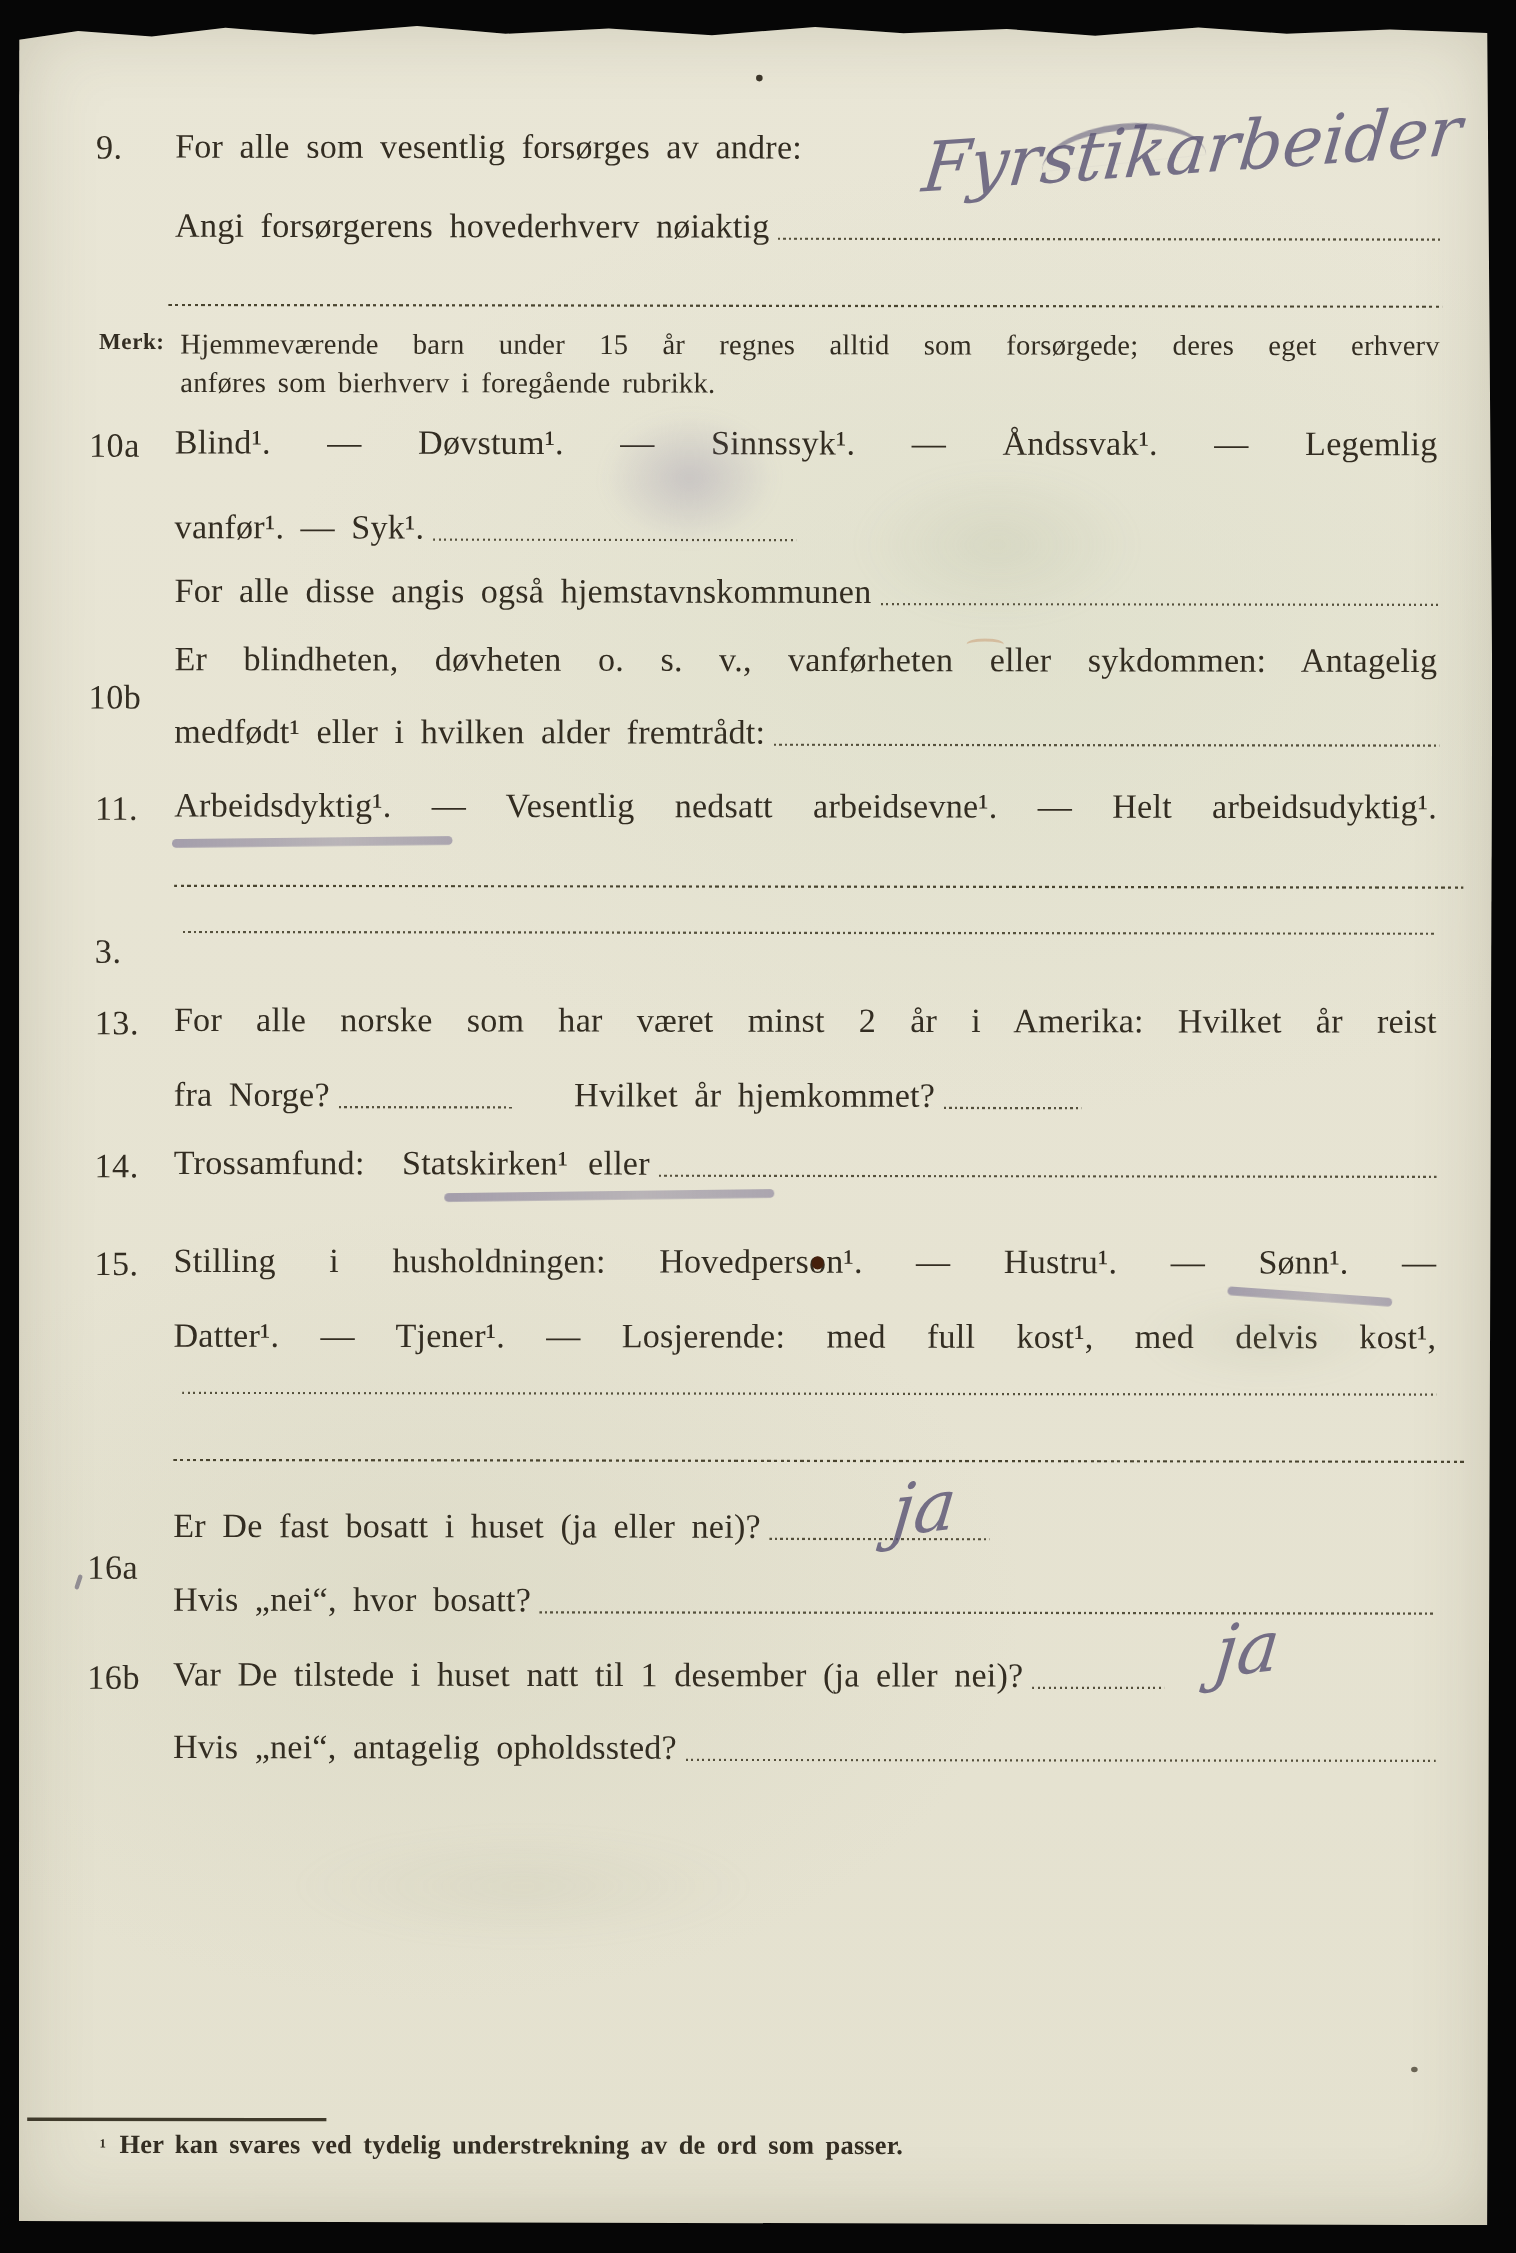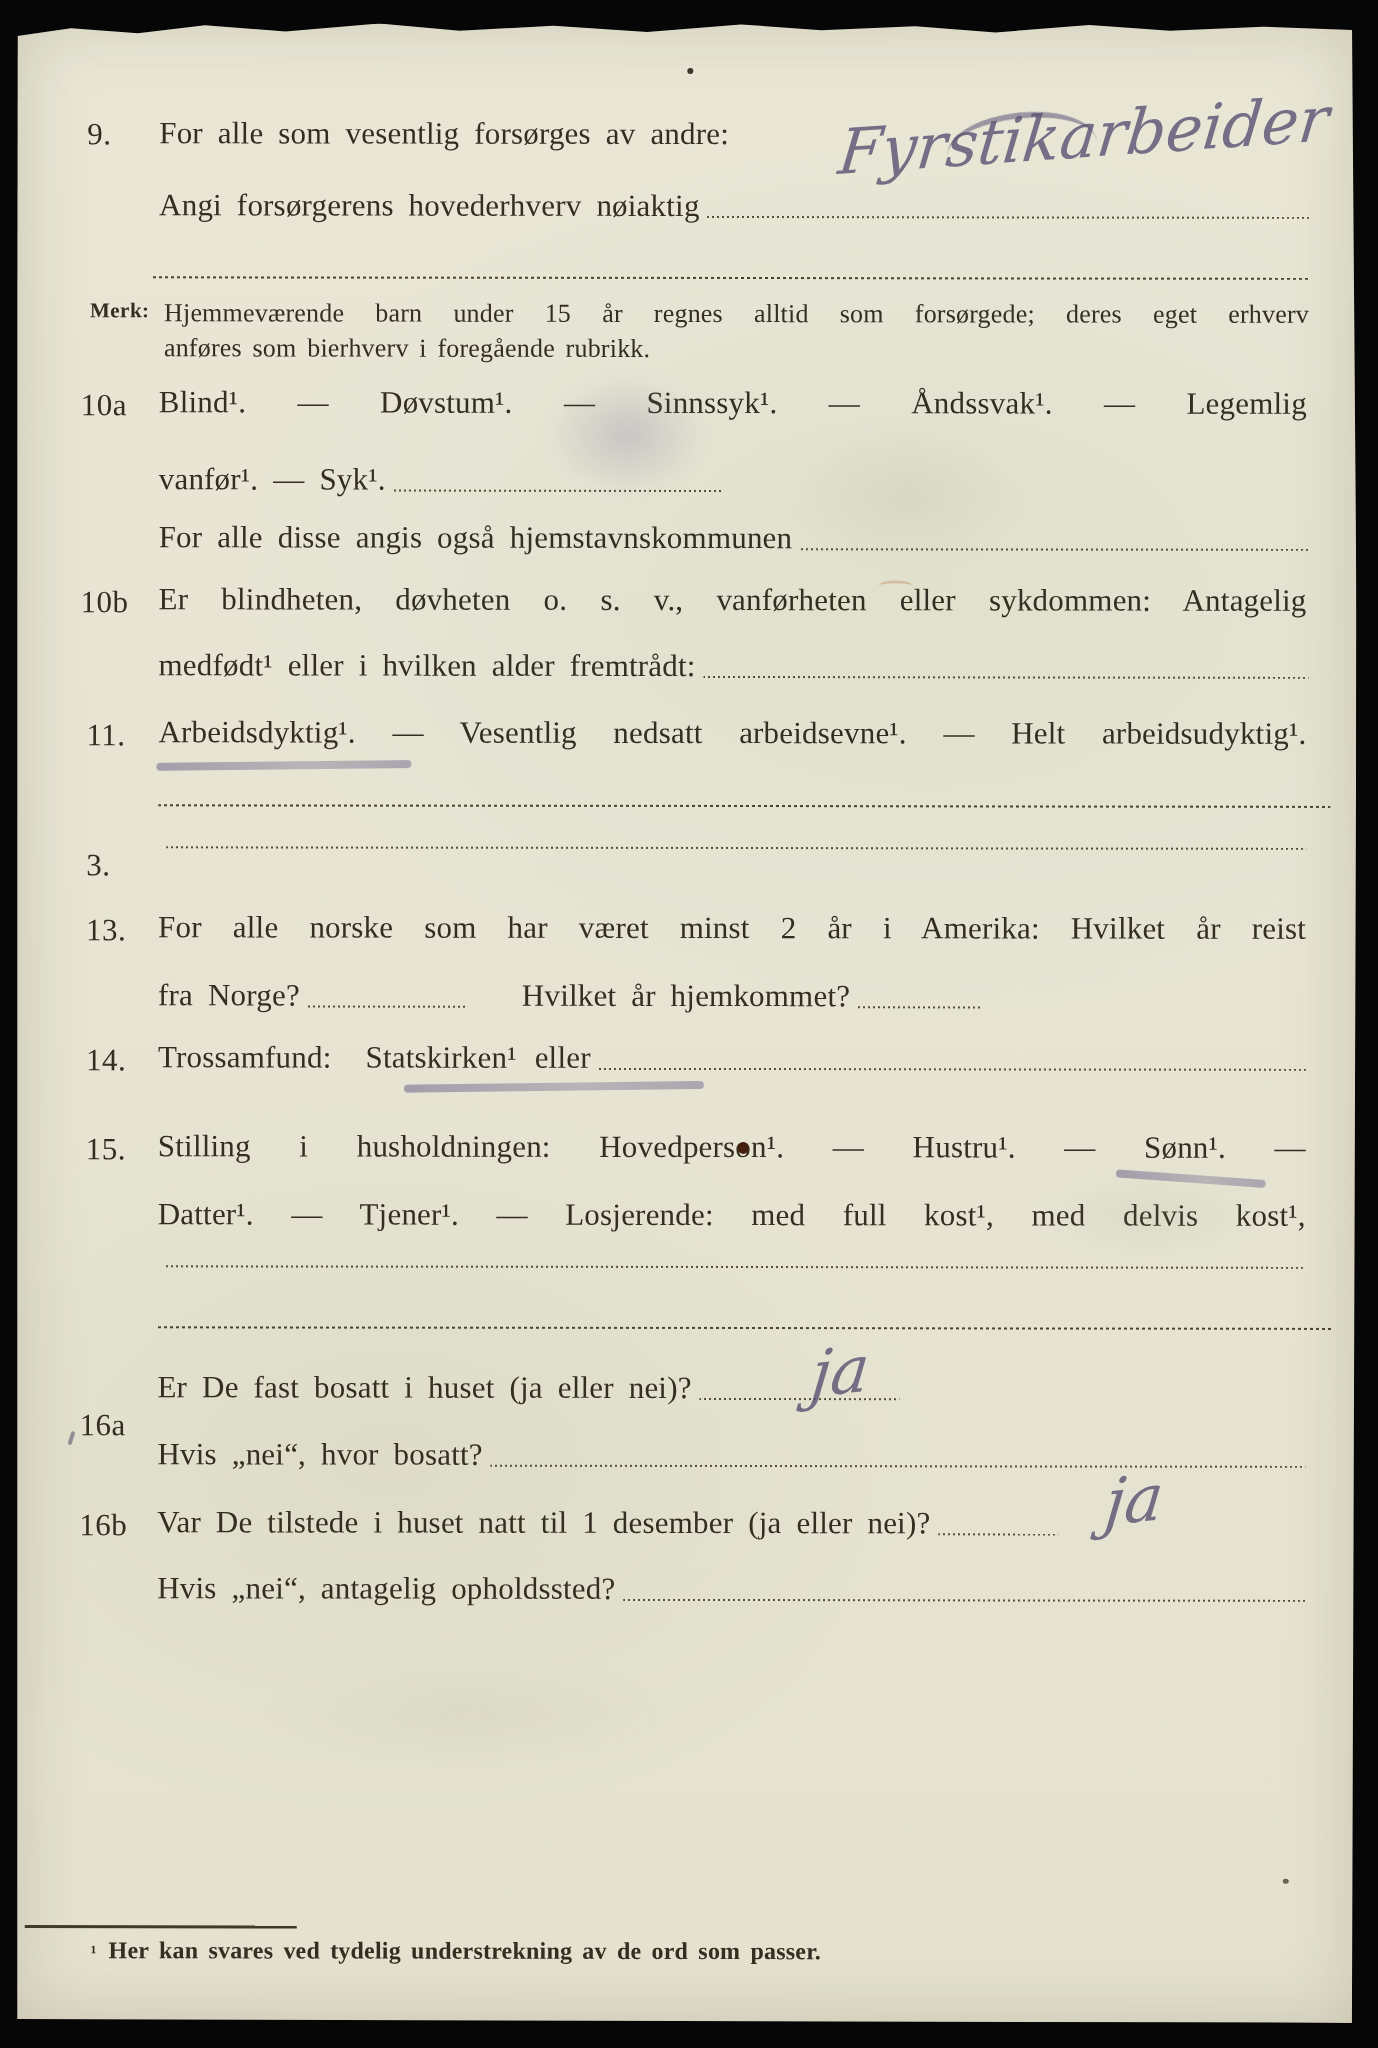--- a/index.html
+++ b/index.html
@@ -96,21 +96,21 @@
   </div>
   <div class="row" style="left:142px;top:443px;">
     <span>vanfør¹. — Syk¹.</span>
     <span class="leader fixed" style="width:330px;"></span>
   </div>
   <div class="row" style="left:142px;right:46px;top:501px;">
     <span>For alle disse angis også hjemstavnskommunen</span>
     <span class="leader"></span>
   </div>
 
-  <span class="num" style="left:64px;top:565px;text-align:center;">10b</span>
+  <span class="num" style="left:64px;top:597px;text-align:center;">10b</span>
   <div class="row just" style="left:142px;right:50px;top:563px;">
     <span>Er blindheten, døvheten o. s. v., vanførheten eller sykdommen: Antagelig</span>
   </div>
   <div class="row" style="left:142px;right:46px;top:629px;">
     <span>medfødt¹ eller i hvilken alder fremtrådt:</span>
     <span class="leader"></span>
   </div>
 
   <span class="num" style="left:70px;top:698px;">11.</span>
   <div class="row just" style="left:142px;right:50px;top:696px;">

